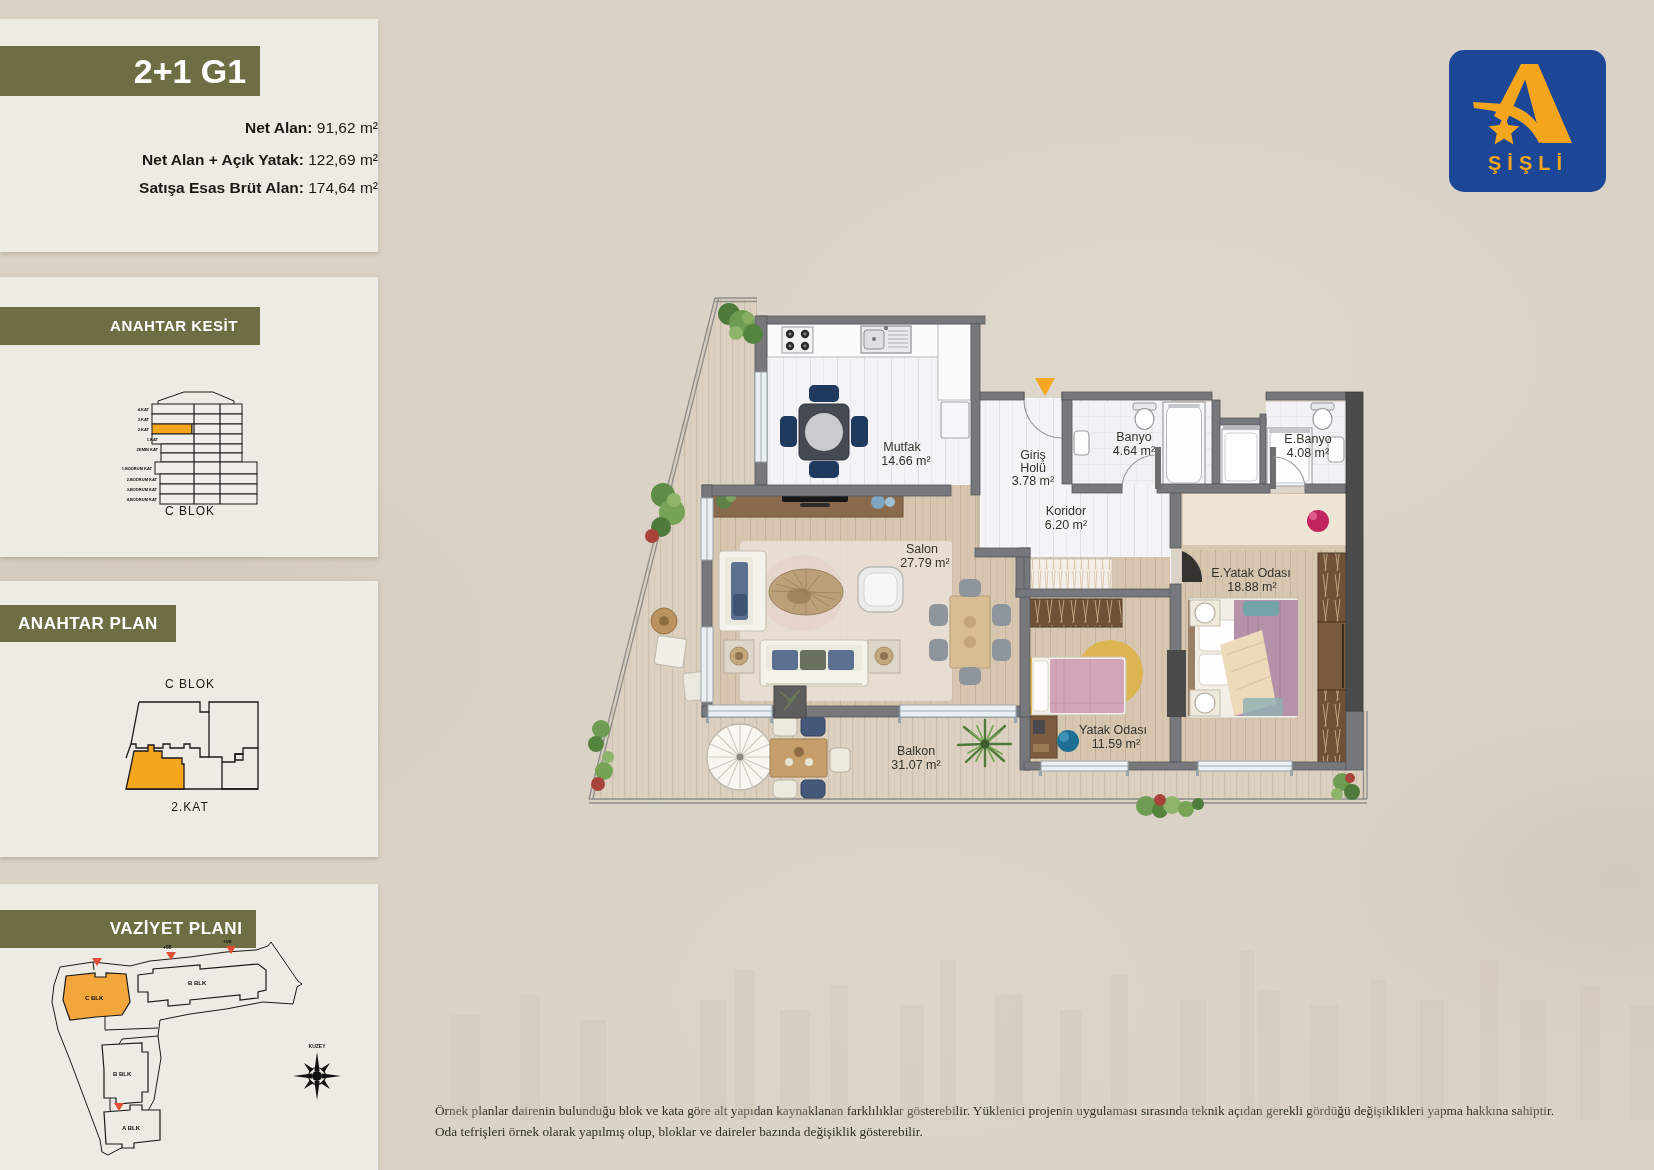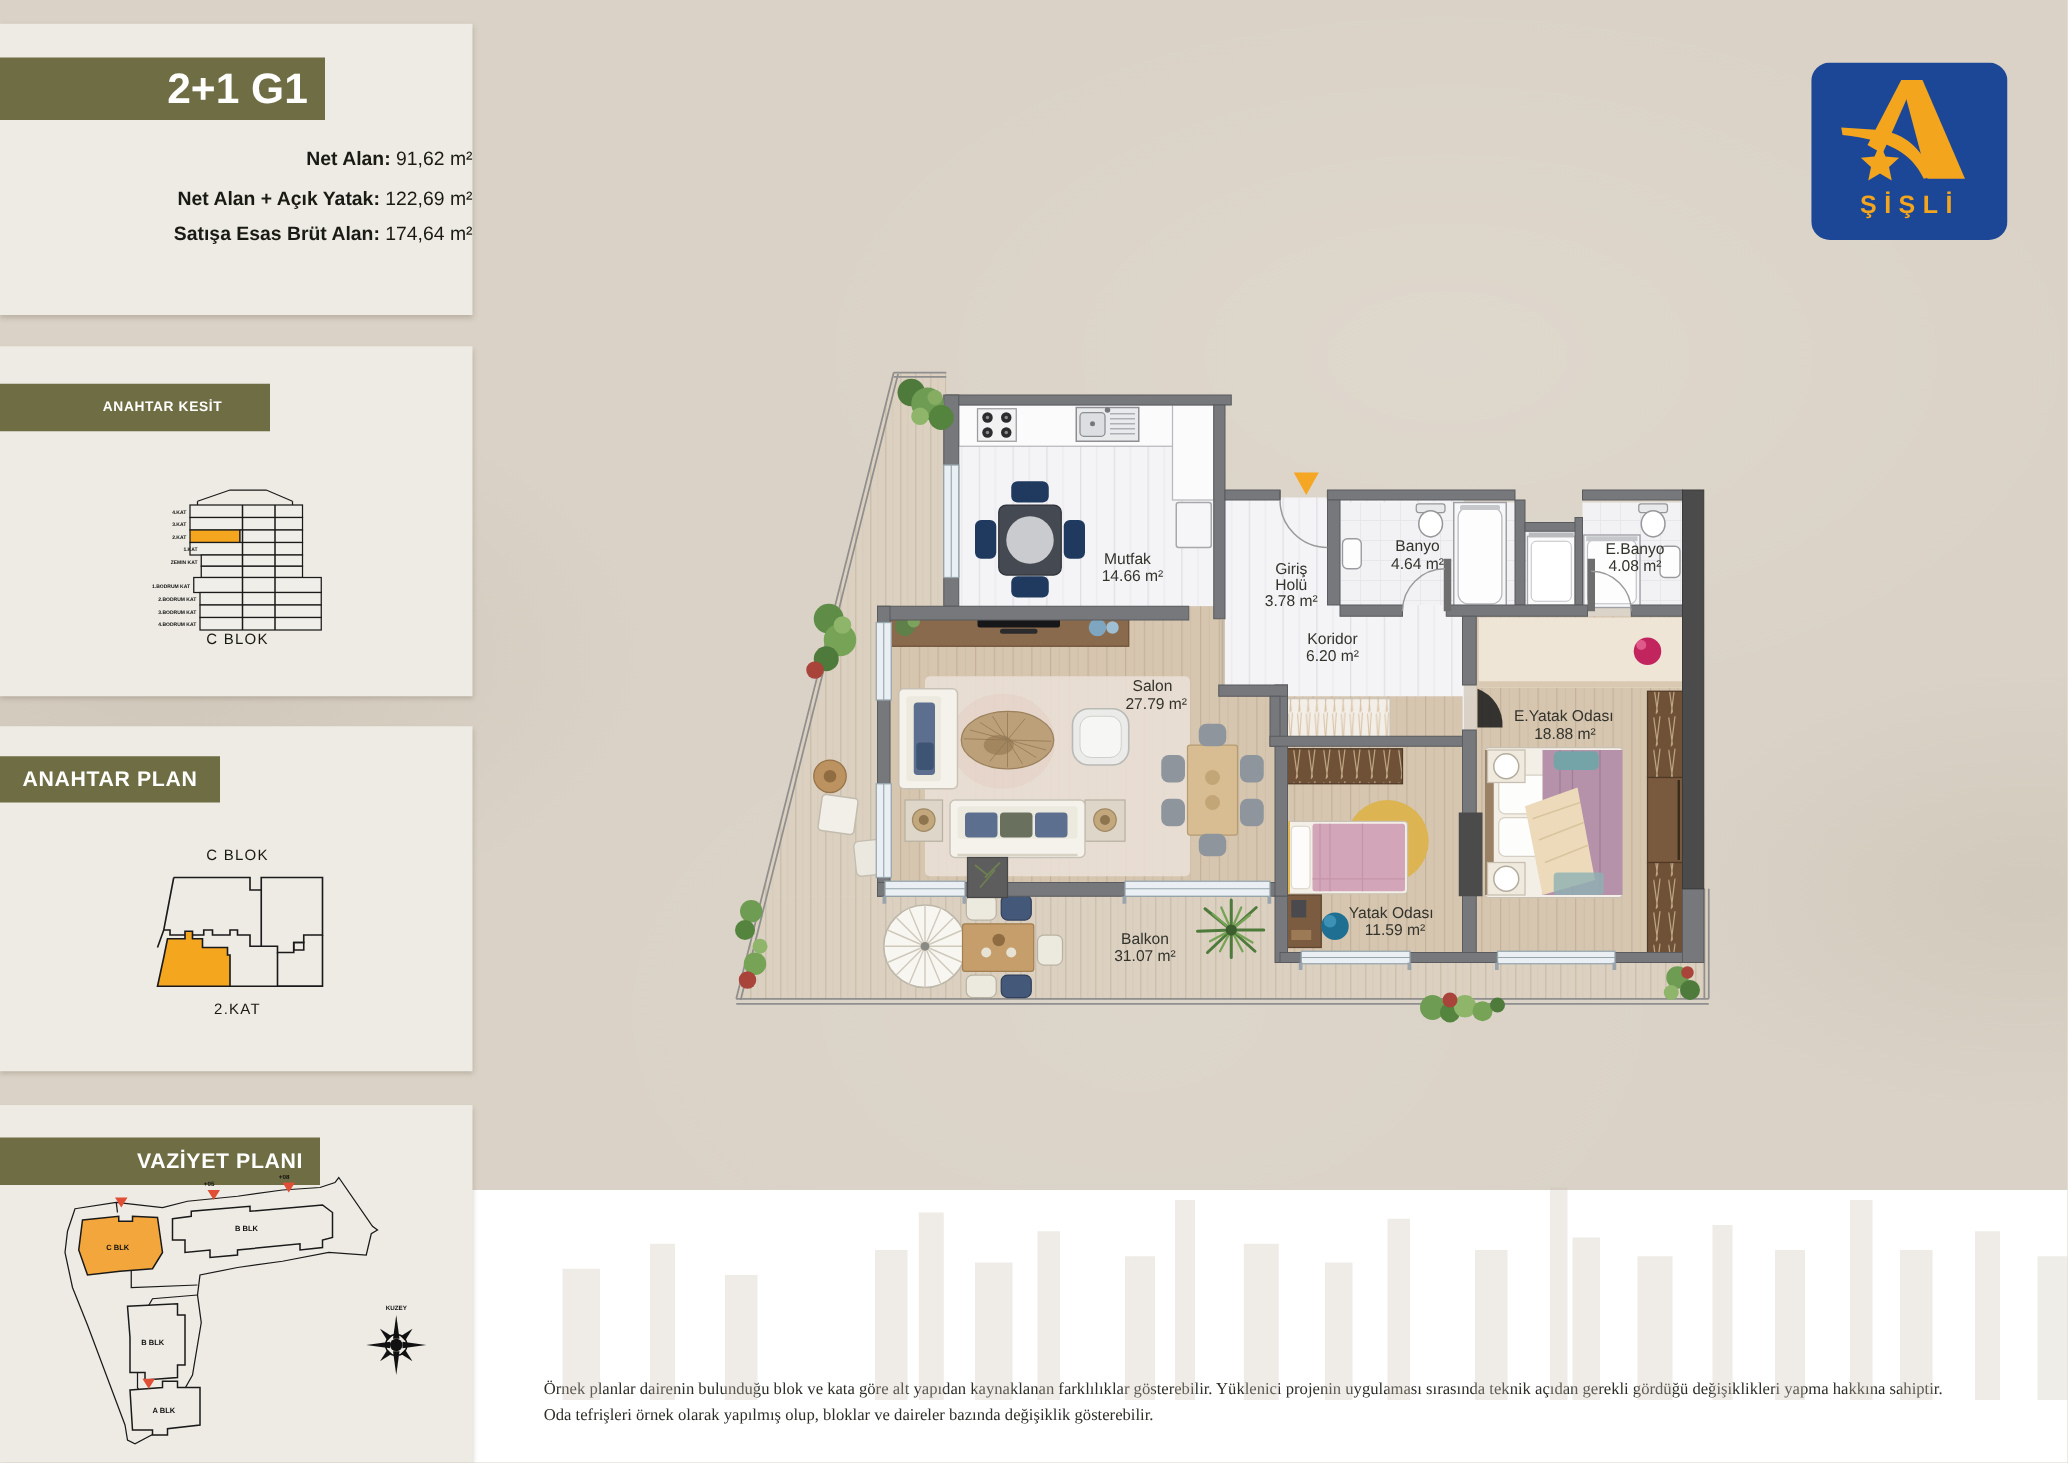--- a/index.html
+++ b/index.html
@@ -1,17 +1,17 @@
 <!DOCTYPE html>
 <html><head>
 <meta charset="utf-8">
 <style>
 html,body{margin:0;padding:0;}
 body{width:1654px;height:1170px;overflow:hidden;font-family:"Liberation Sans",sans-serif;}
-#page{position:absolute;top:0;left:0;width:1654px;height:952px;
+#page{position:absolute;top:0;left:0;width:1654px;height:1170px;
  background:
   radial-gradient(900px 500px at 70% 30%, rgba(255,255,255,0.12), rgba(0,0,0,0) 60%),
   radial-gradient(800px 500px at 55% 85%, rgba(255,255,255,0.07), rgba(0,0,0,0) 60%),
   radial-gradient(600px 350px at 8% 55%, rgba(115,100,80,0.10), rgba(0,0,0,0) 65%),
   radial-gradient(500px 300px at 98% 75%, rgba(115,100,80,0.08), rgba(0,0,0,0) 60%),
   #dad2c6;
 }
 .panel{position:absolute;left:0;width:378px;background:#edebe3;box-shadow:0 2px 4px rgba(90,80,60,0.25);}
 .obar{position:absolute;left:0;width:260px;background:#6e6d43;color:#fff;font-weight:bold;text-align:center;}
 .t1{font-size:15.5px;color:#1a1a14;text-align:right;}
@@ -26,21 +26,21 @@
 <div class="obar" style="top:46px;height:50px;font-size:34px;line-height:50px;padding-left:120px;width:140px;">2+1 G1</div>
 
 <div class="t1" style="position:absolute;top:119px;left:0;width:378px;"><b>Net Alan:</b> 91,62 m²</div>
 
 <div class="t1" style="position:absolute;top:151px;left:0;width:378px;"><b>Net Alan + Açık Yatak:</b> 122,69 m²</div>
 
 <div class="t1" style="position:absolute;top:179px;left:0;width:378px;"><b>Satışa Esas Brüt Alan:</b> 174,64 m²</div>
 
 <div class="panel" style="top:277px;height:280px;"></div>
 
-<div class="obar" style="top:307px;height:38px;font-size:11px;line-height:38px;padding-left:44px;width:172px;letter-spacing:0.5px;">ANAHTAR KESİT</div>
+<div class="obar" style="top:307px;height:38px;font-size:15px;line-height:38px;padding-left:88px;width:172px;letter-spacing:0.5px;">ANAHTAR KESİT</div>
 
 <svg style="position:absolute;top:380px;left:100px;" width="180" height="140" viewBox="0 0 180 140">
  <g stroke="#1a1a1a" stroke-width="1" fill="#f0eee8">
 
   <path d="M58 21 L84 12 L113 12 L134 21" fill="none"></path>
   <path d="M58 21 L58 24 M134 21 L134 24" fill="none"></path>
 
   <rect x="52" y="24" width="90" height="10"></rect>
   <rect x="52" y="34" width="90" height="10"></rect>
 

